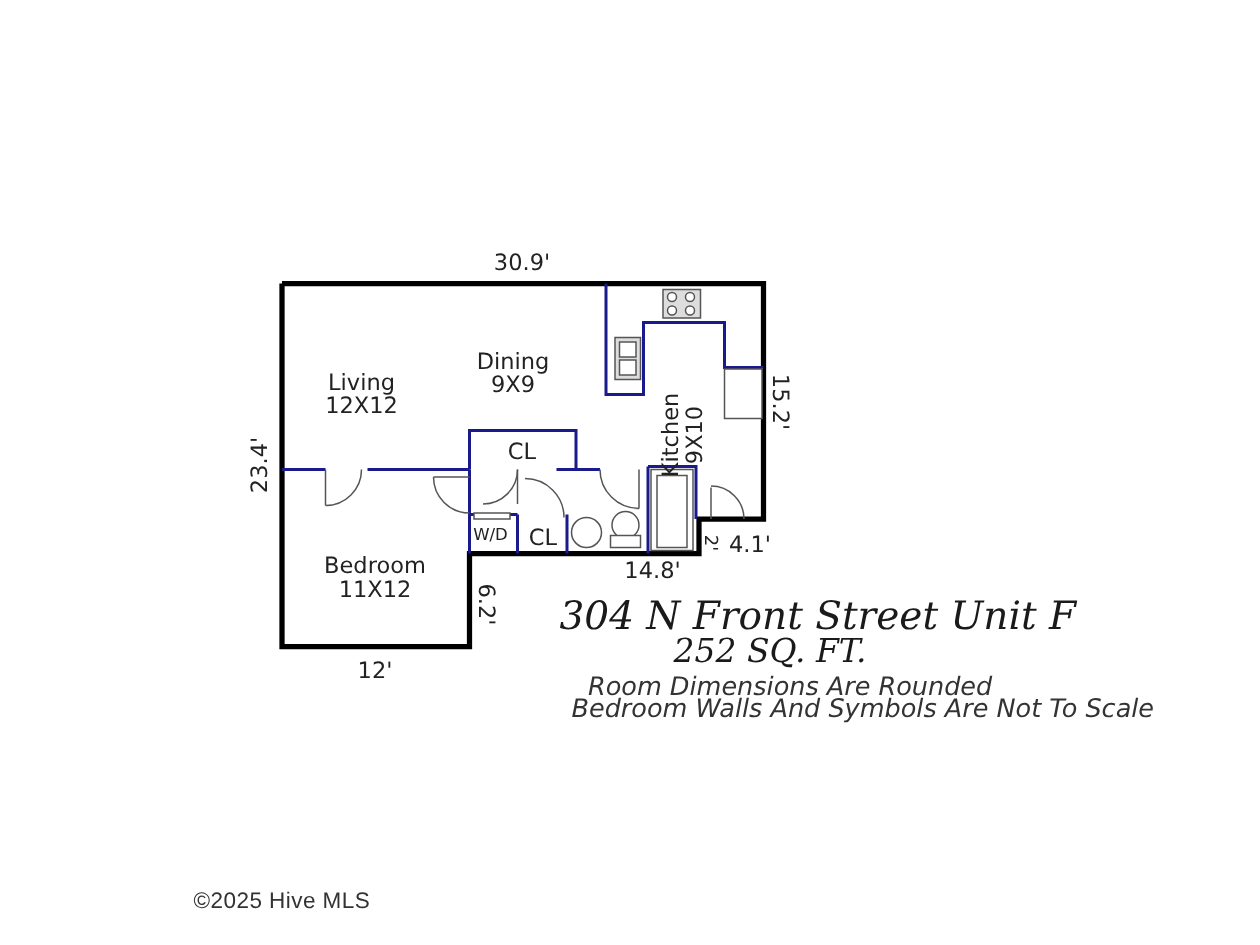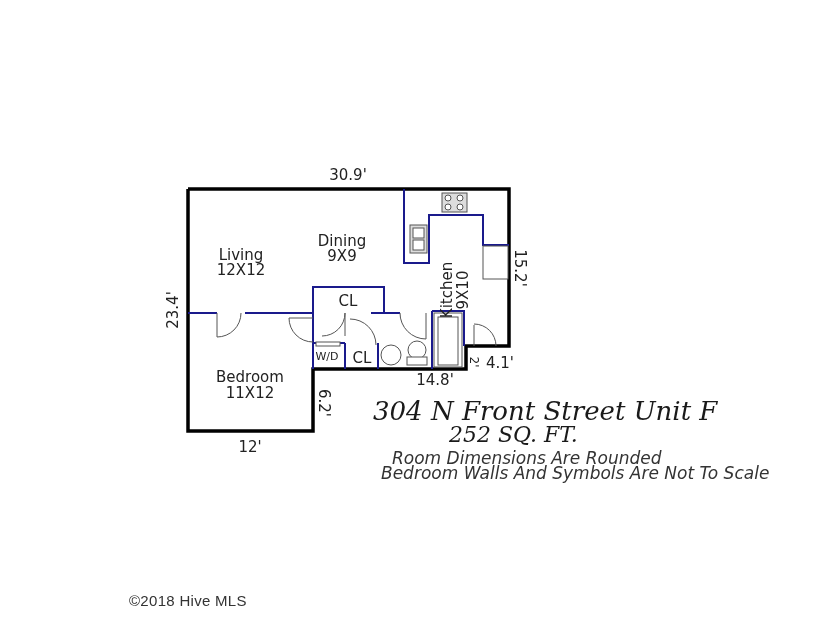--- a/index.html
+++ b/index.html
@@ -111,13 +111,13 @@
     <text x="319" y="403" transform="rotate(90 319 403)">6.2'</text>
     <text x="250" y="452">12'</text>
   </g>
 </svg>
 
 <div class="title" style="left:350px; top:396px; font-size:26px;margin-left:23px;">304 N Front Street Unit F</div>
 <div class="title" style="left:449px; top:422px; font-size:22px;">252 SQ. FT.</div>
 <div class="note" style="left:392px; top:448px;">Room Dimensions Are Rounded</div>
 <div class="note" style="left:381px; top:463px;">Bedroom Walls And Symbols Are Not To Scale</div>
 
-<div class="copyright">©2018 Hive MLS</div>
+<div class="copyright">©2025 Hive MLS</div>
 
 </body></html>

